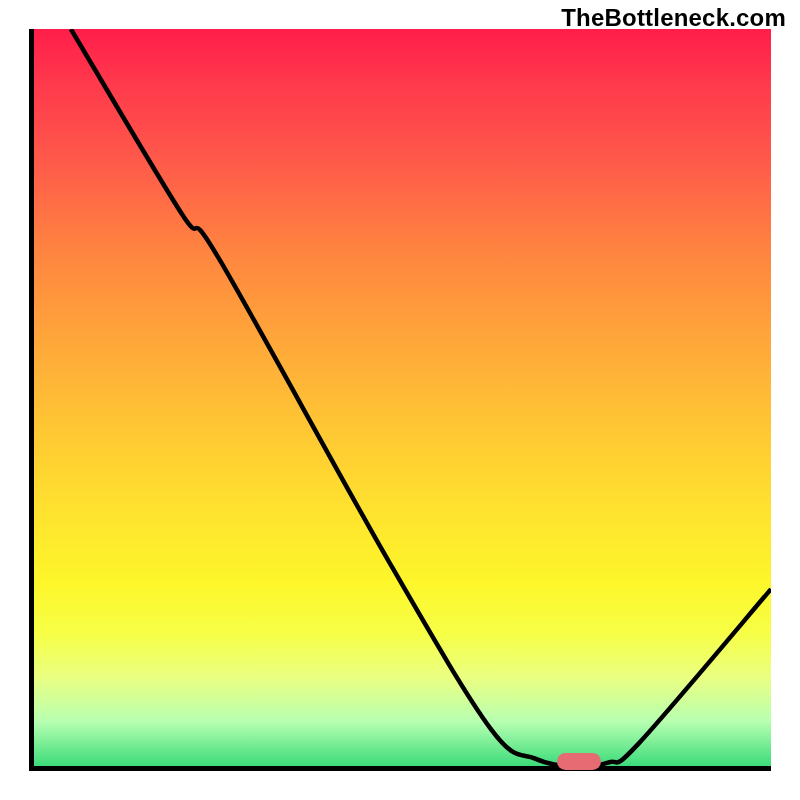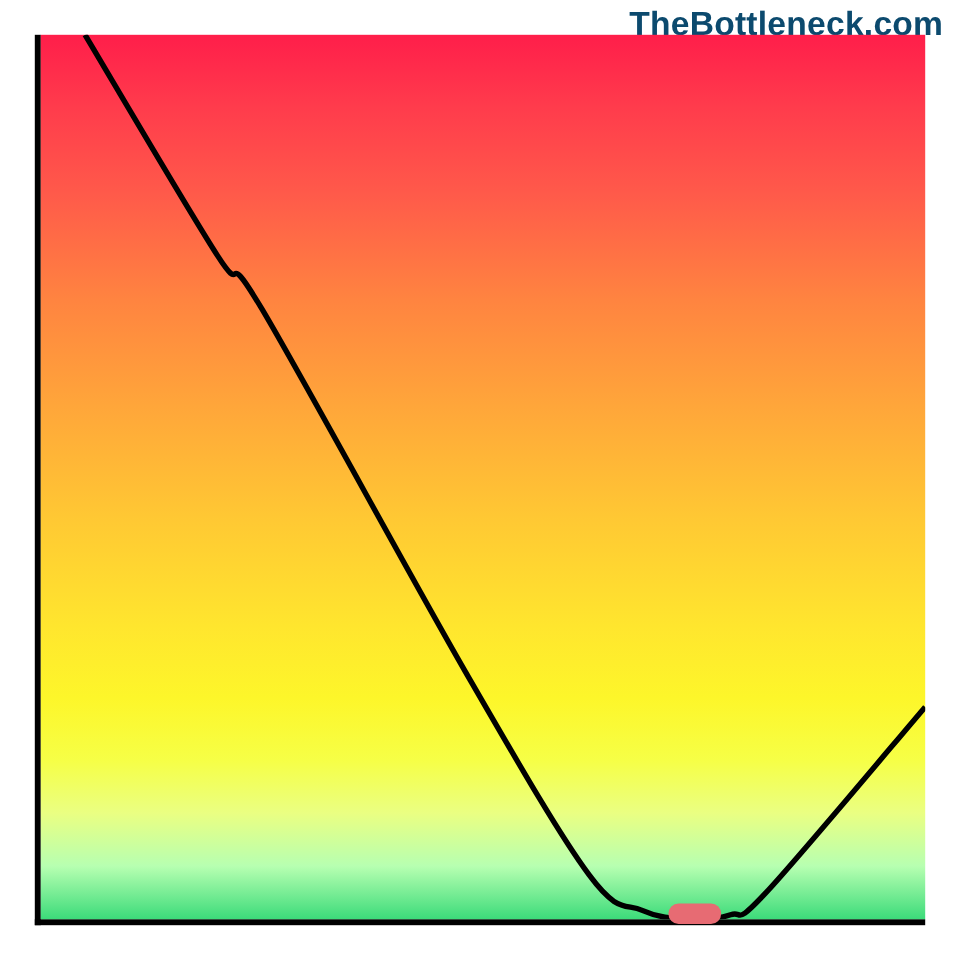--- a/index.html
+++ b/index.html
@@ -12,23 +12,23 @@
   }
   .container {
     position: relative;
     width: 800px;
     height: 800px;
   }
   .watermark {
     position: absolute;
     top: 4px;
     right: 14px;
-    font-size: 28px;
+    font-size: 24px;
     font-weight: bold;
-    color: #0c4a6e;
+    color: #000000;
     letter-spacing: 0.2px;
   }
   .plot-area {
     position: absolute;
     left: 29px;
     top: 29px;
     width: 742px;
     height: 742px;
     border-left: 5px solid #000;
     border-bottom: 5px solid #000;

